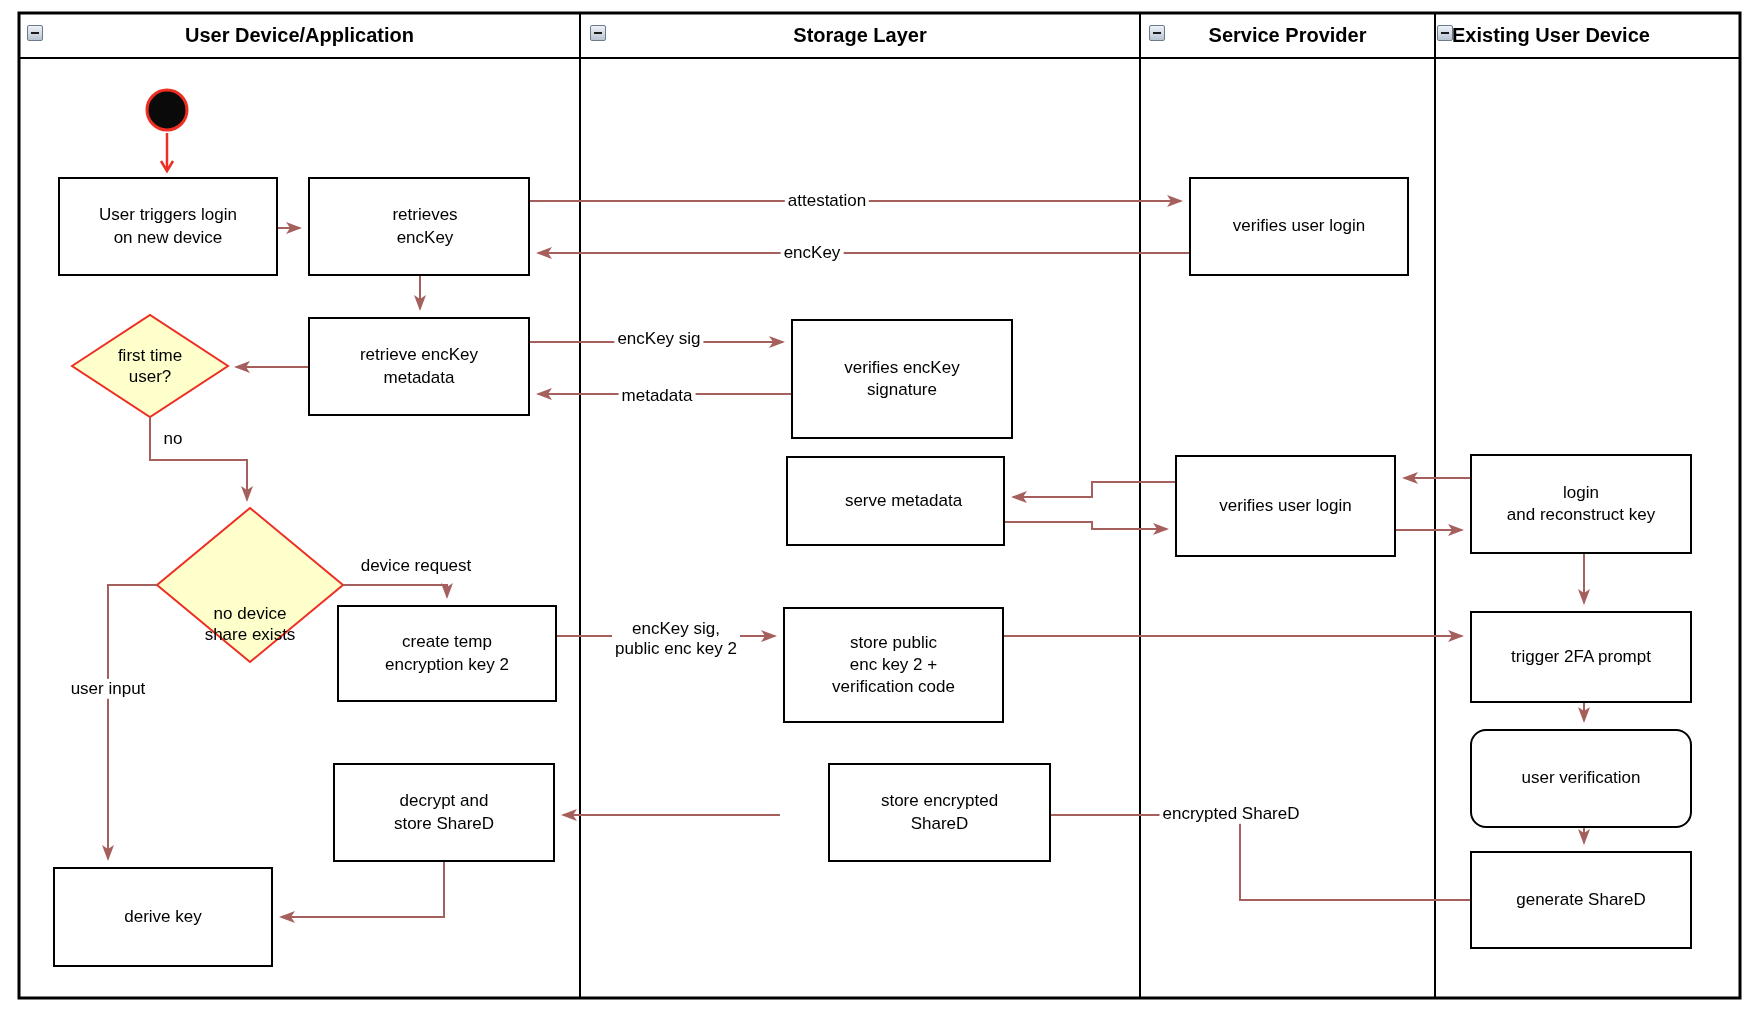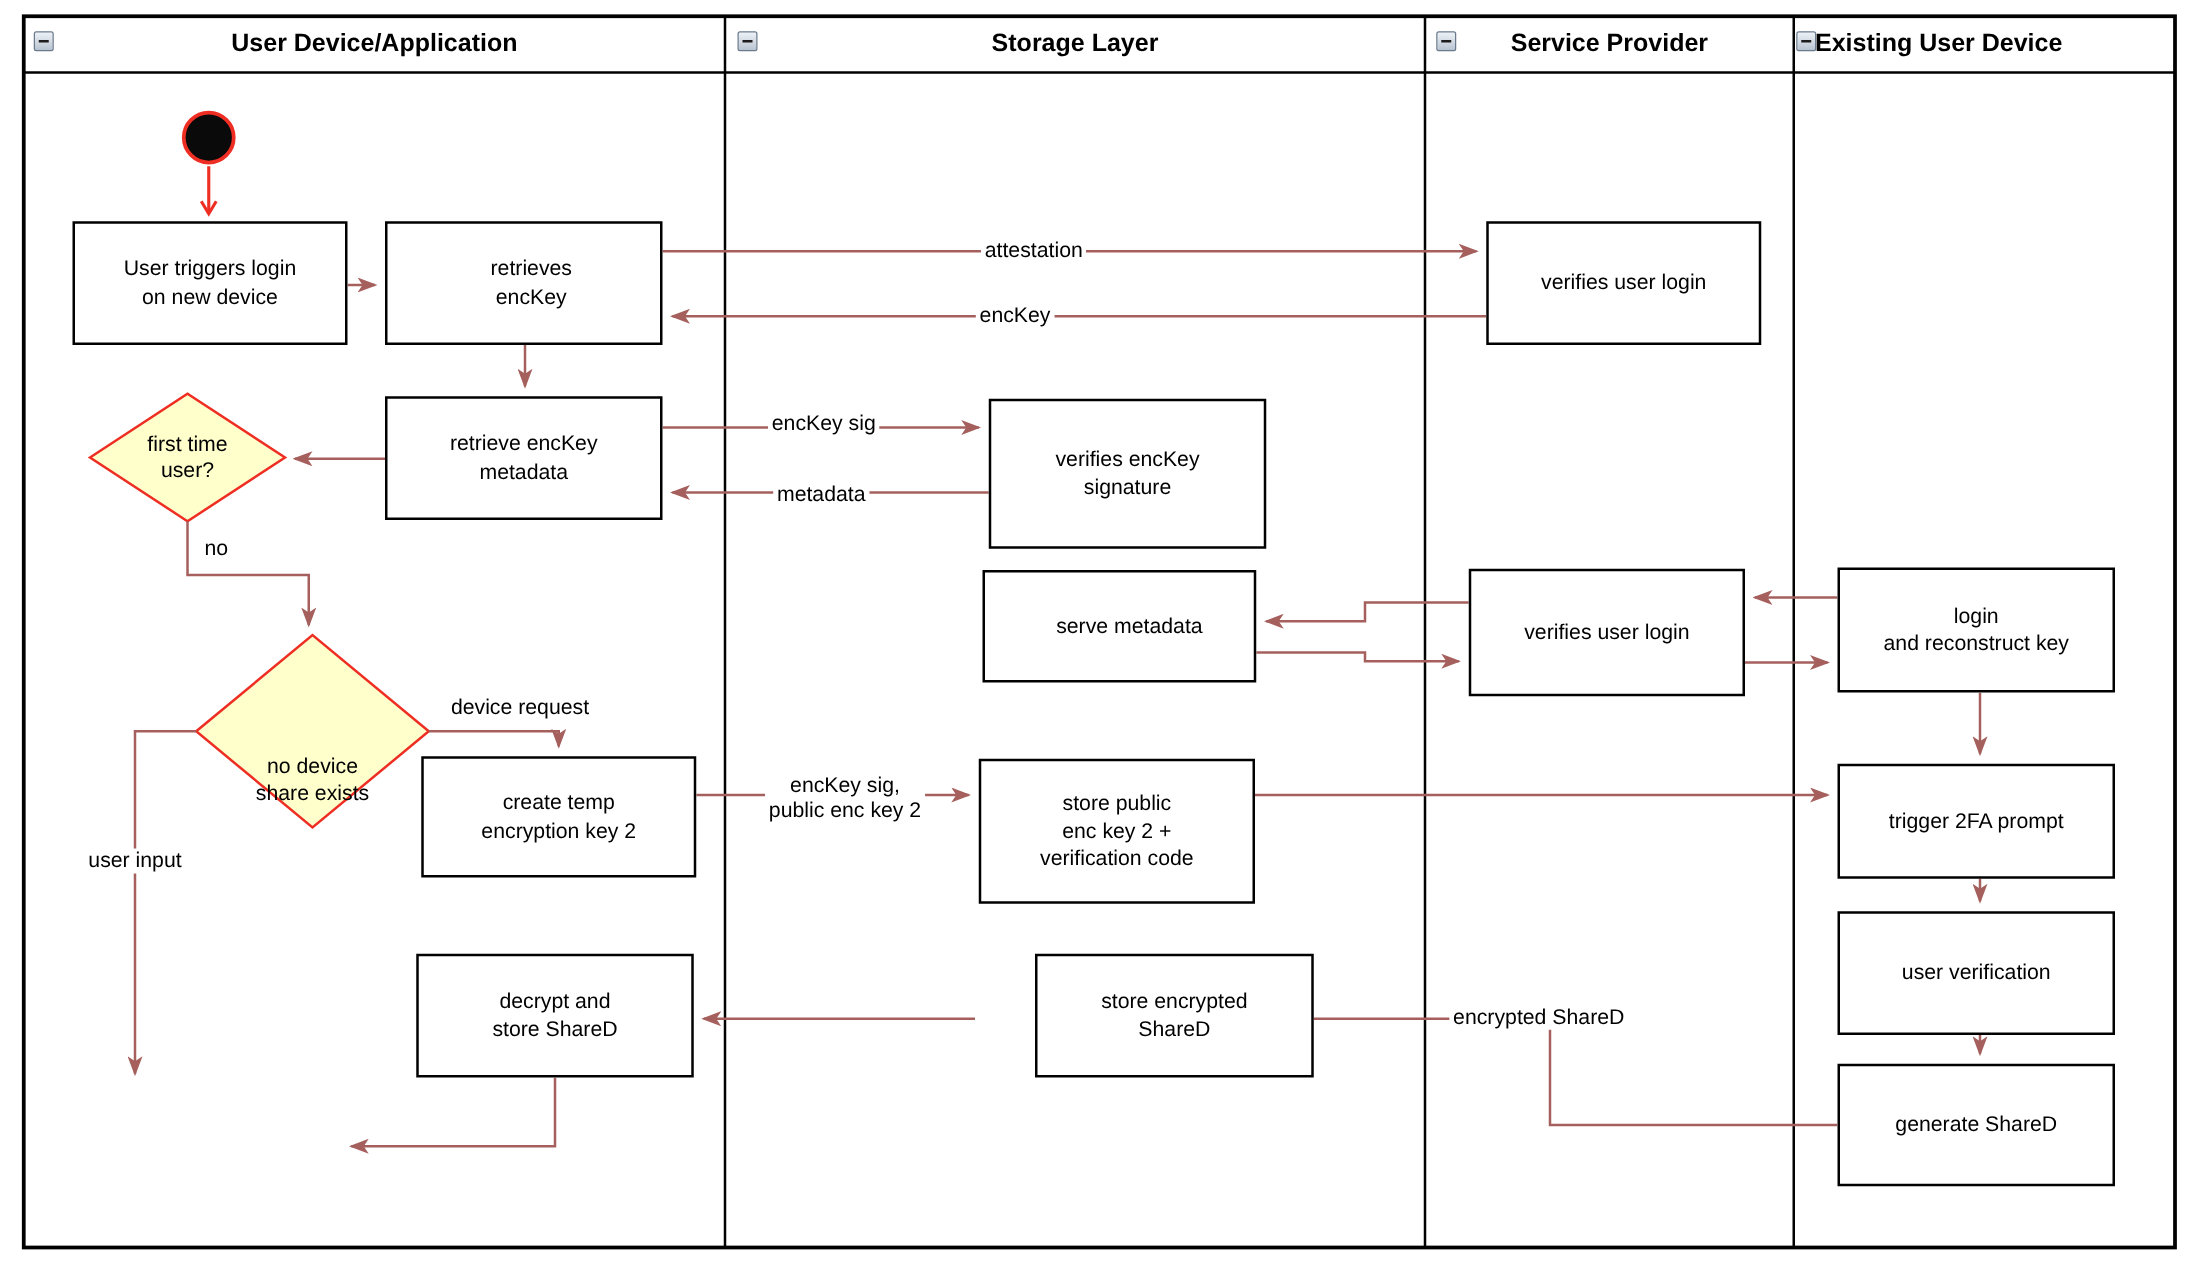--- a/index.html
+++ b/index.html
@@ -139,26 +139,27 @@
   <div class="node" style="left:786px;top:456px;width:219px;height:90px;padding-left:16px;">serve metadata</div>
   <div class="node" style="left:1175px;top:455px;width:221px;height:102px;">verifies user login</div>
   <div class="node" style="left:1470px;top:454px;width:222px;height:100px;">login
 and reconstruct key</div>
   <div class="node" style="left:337px;top:605px;width:220px;height:97px;">create temp
 encryption key 2</div>
   <div class="node" style="left:783px;top:607px;width:221px;height:116px;">store public
 enc key 2 +
 verification code</div>
   <div class="node" style="left:1470px;top:611px;width:222px;height:92px;">trigger 2FA prompt</div>
-  <div class="node" style="left:1470px;top:729px;width:222px;height:99px;">user verification</div>
+  <div class="node" style="left:1470px;top:729px;width:222px;height:99px;border-radius:16px;">user verification</div>
   <div class="node" style="left:333px;top:763px;width:222px;height:99px;">decrypt and
 store ShareD</div>
   <div class="node" style="left:780px;top:763px;width:223px;height:99px;margin-left:48px;">store encrypted
 ShareD</div>
   <div class="node" style="left:1470px;top:851px;width:222px;height:98px;">generate ShareD</div>
+  <div class="node" style="left:53px;top:867px;width:220px;height:100px;">derive key</div>
 
   <div class="diamond-label" style="left:150px;top:366px;">first time
 user?</div>
   <div class="diamond-label" style="left:250px;top:585px;margin-top:39px;">no device
 share exists</div>
 
   <div class="edge-label" style="left:827px;top:201px;">attestation</div>
   <div class="edge-label" style="left:812px;top:253px;">encKey</div>
   <div class="edge-label" style="left:659px;top:339px;">encKey sig</div>
   <div class="edge-label" style="left:657px;top:396px;">metadata</div>

